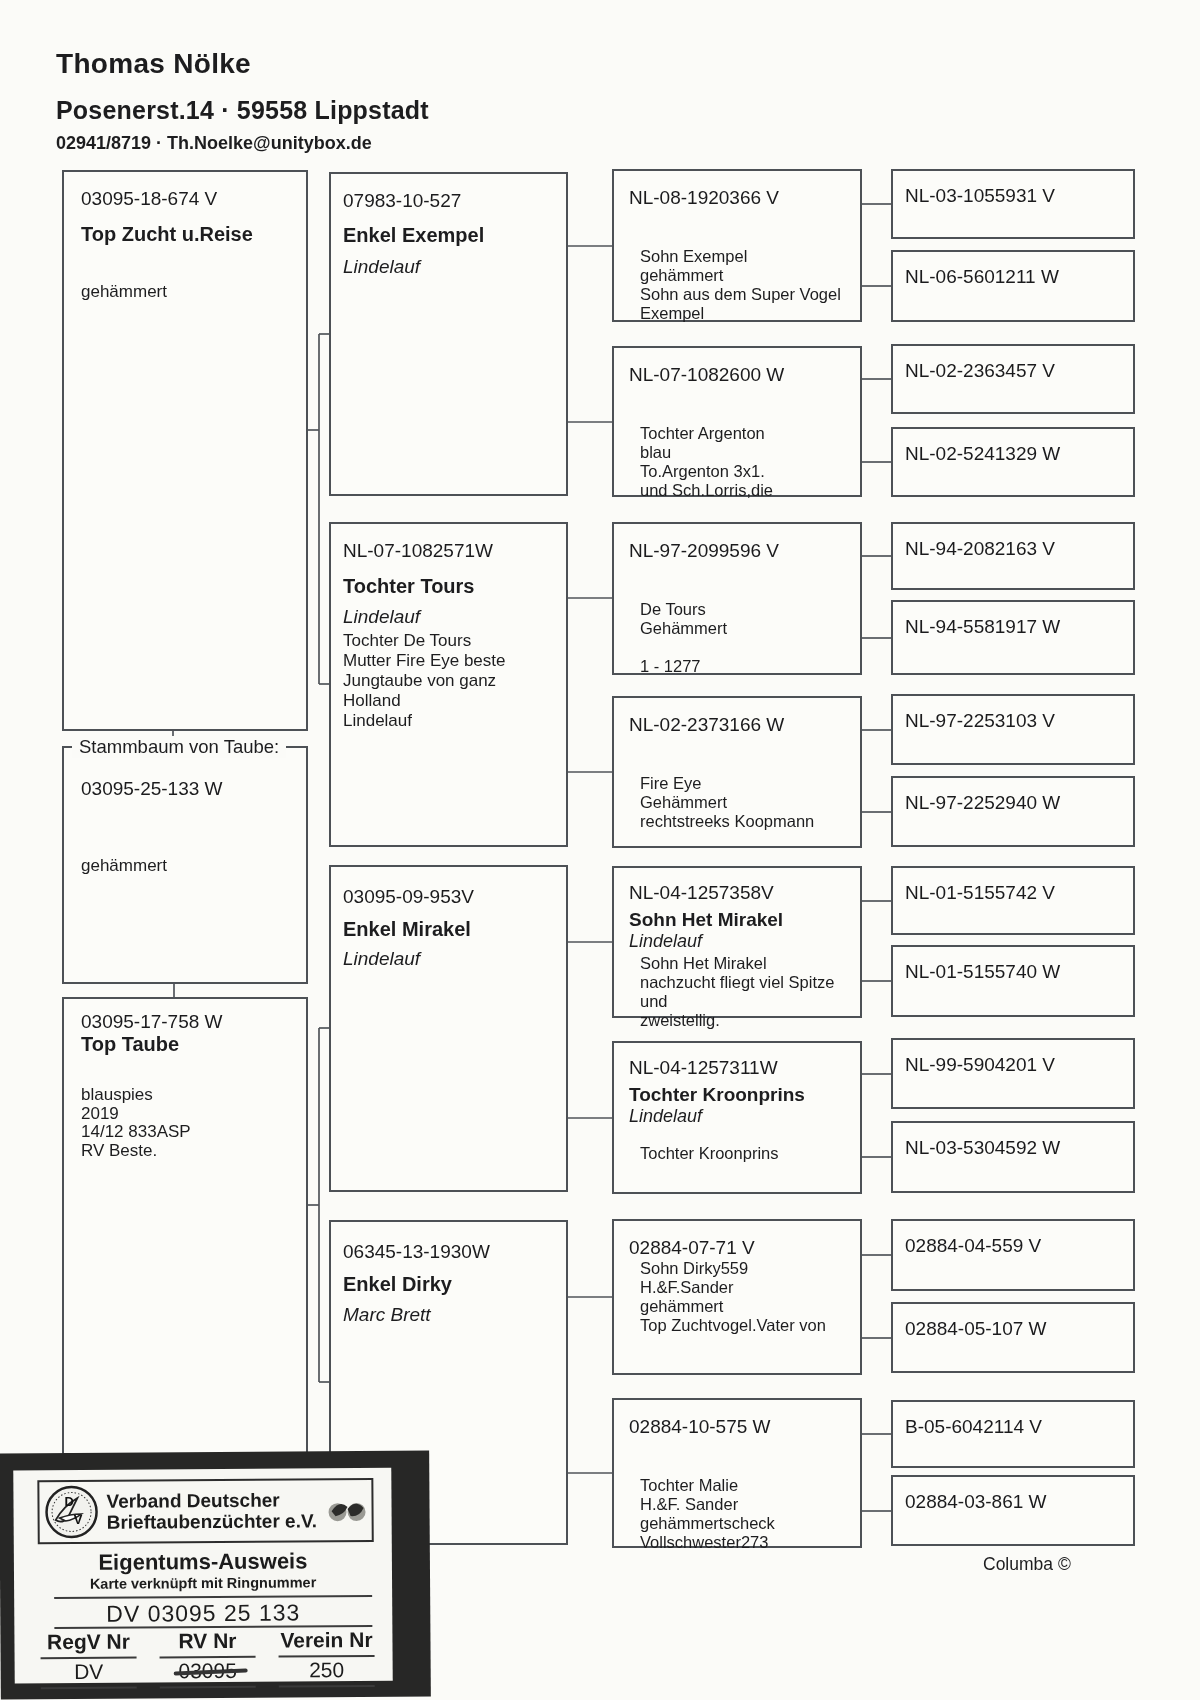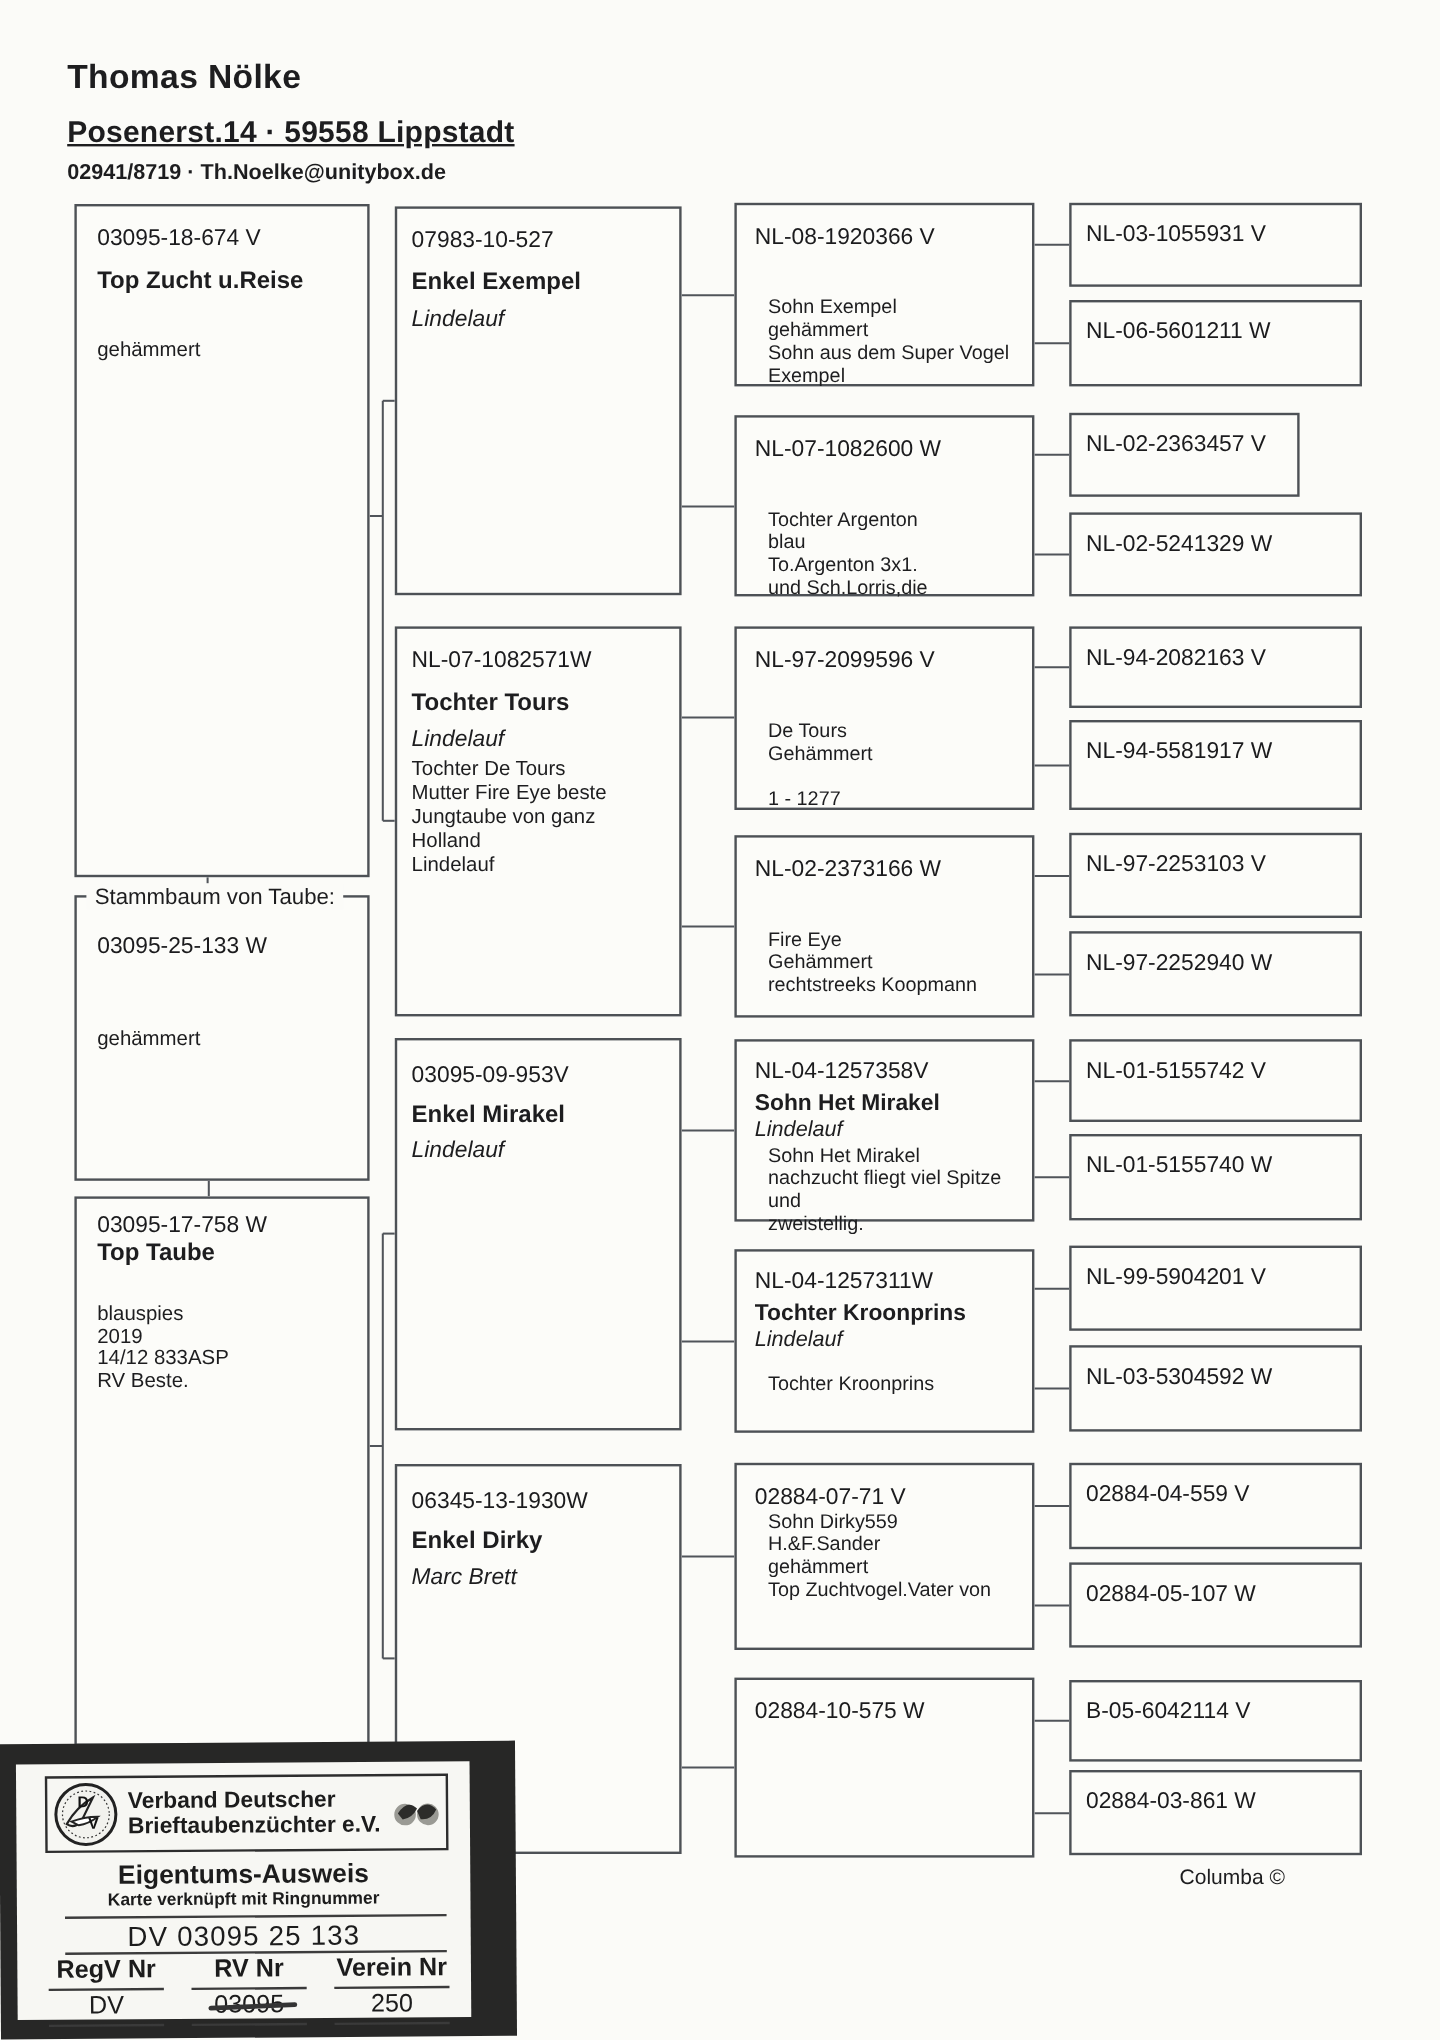--- a/index.html
+++ b/index.html
@@ -4,21 +4,21 @@
 <style>
   html,body{margin:0;padding:0;}
   body{
     width:1200px;height:1700px;position:relative;overflow:hidden;
     background:#fbfbf8;color:#1d1d1f;
     font-family:"Liberation Sans","DejaVu Sans",sans-serif;
   }
   .abs{position:absolute;}
   
   .hd-name{left:56px;top:48px;font-size:28px;font-weight:bold;letter-spacing:.3px;}
-  .hd-addr{left:56px;top:96px;font-size:25px;font-weight:bold;letter-spacing:.2px;text-decoration:underline;}
+  .hd-addr{left:56px;top:96px;font-size:25px;font-weight:bold;letter-spacing:.2px;}
   .hd-contact{left:56px;top:133px;font-size:18px;font-weight:bold;}
   
   svg.wires{position:absolute;left:0;top:0;z-index:0;}
   
   .bx{position:absolute;box-sizing:border-box;border:2px solid #4d5156;background:#fcfcf9;z-index:1;}
   .bx>div{padding-left:12px;padding-right:8px;}
   .c1>div{padding-left:17px;}
   .c3 .ring{padding-left:15px;}
   .c3 .desc{padding-left:26px;font-size:16.5px;line-height:19px;}
   .ring{font-size:19px;white-space:nowrap;color:#1b1b1d;}
@@ -189,29 +189,33 @@
 </div>
 <div class="bx c3" style="left:612px;top:1219px;width:250px;height:156px">
   <div class="ring" style="margin-top:16px">02884-07-71 V</div>
   <div class="desc" style="">Sohn Dirky559
 H.&amp;F.Sander
 gehämmert
 Top Zuchtvogel.Vater von</div>
 </div>
 <div class="bx c3" style="left:612px;top:1398px;width:250px;height:150px">
   <div class="ring" style="margin-top:16px">02884-10-575 W</div>
+  <div class="desc" style="margin-top:38px">Tochter Malie
+H.&amp;F. Sander
+gehämmertscheck
+Vollschwester273</div>
 </div>
 
 <div class="bx c4" style="left:891px;top:169px;width:244px;height:70px">
     <div class="ring" style="margin-top:14px">NL-03-1055931 V</div>
   </div>
 <div class="bx c4" style="left:891px;top:250px;width:244px;height:72px">
     <div class="ring" style="margin-top:14px">NL-06-5601211 W</div>
   </div>
-<div class="bx c4" style="left:891px;top:344px;width:192px;height:70px">
+<div class="bx c4" style="left:891px;top:344px;width:244px;height:70px">
     <div class="ring" style="margin-top:14px">NL-02-2363457 V</div>
   </div>
 <div class="bx c4" style="left:891px;top:427px;width:244px;height:70px">
     <div class="ring" style="margin-top:14px">NL-02-5241329 W</div>
   </div>
 <div class="bx c4" style="left:891px;top:522px;width:244px;height:68px">
     <div class="ring" style="margin-top:14px">NL-94-2082163 V</div>
   </div>
 <div class="bx c4" style="left:891px;top:600px;width:244px;height:75px">
     <div class="ring" style="margin-top:14px">NL-94-5581917 W</div>

